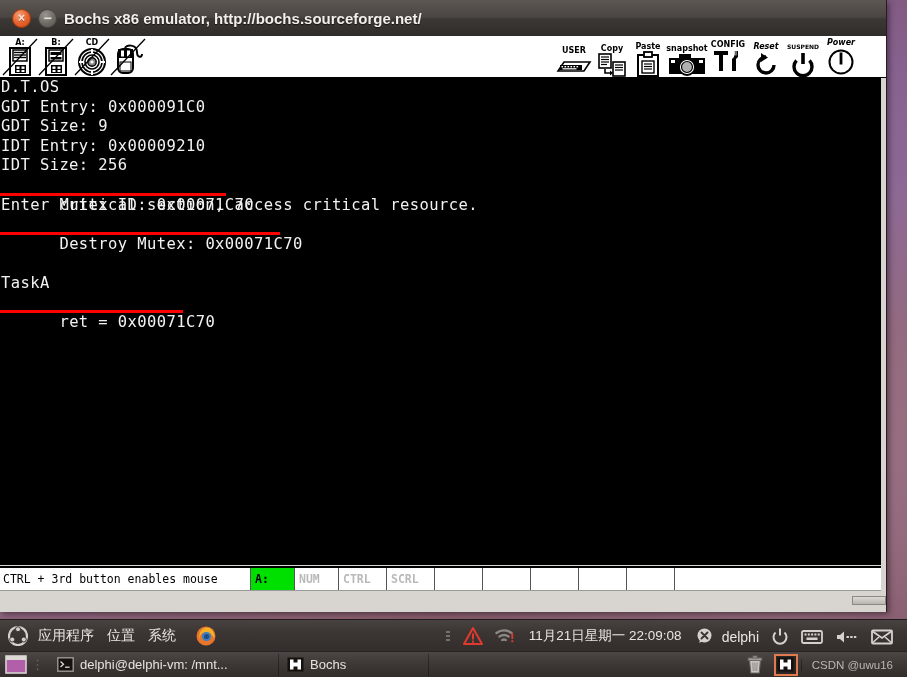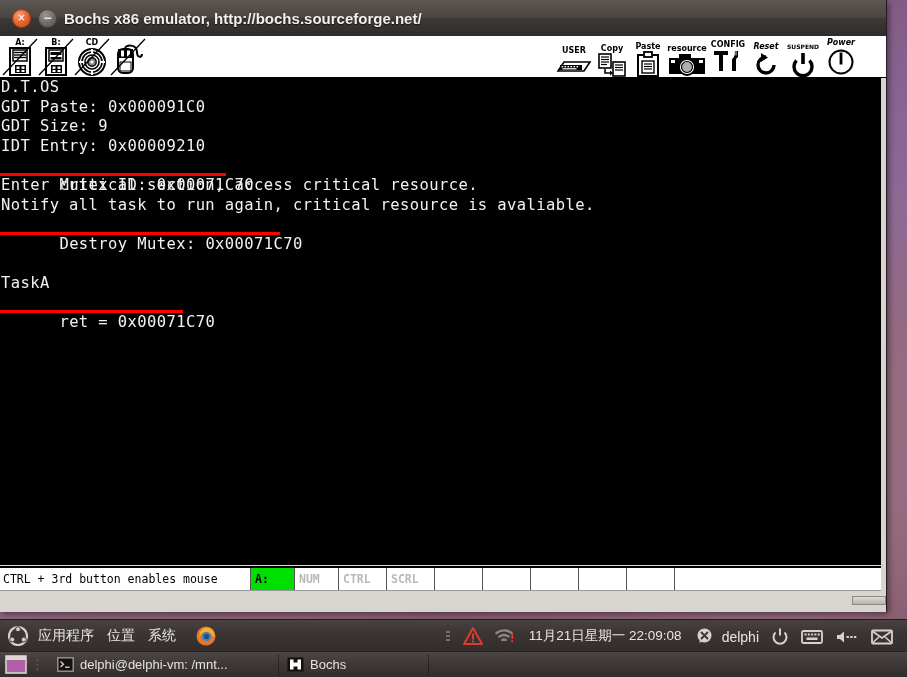--- a/index.html
+++ b/index.html
@@ -287,21 +287,21 @@
           <rect x="3" y="4" width="20" height="21" fill="#fff" stroke="#000" stroke-width="2"></rect>
           <rect x="9" y="1" width="8" height="5" fill="#fff" stroke="#000" stroke-width="1.8"></rect>
           <rect x="7" y="10" width="12" height="12" fill="#fff" stroke="#000" stroke-width="1.4"></rect>
           <line x1="9" y1="13" x2="17" y2="13" stroke="#000" stroke-width="1.2"></line>
           <line x1="9" y1="15.5" x2="17" y2="15.5" stroke="#000" stroke-width="1.2"></line>
           <line x1="9" y1="18" x2="17" y2="18" stroke="#000" stroke-width="1.2"></line>
         </svg>
       </div>
 
       <div class="tbtn" style="width:42px">
-        <span class="lbl">resource</span>
+        <span class="lbl">snapshot</span>
         <svg width="40" height="24" viewBox="0 0 40 24">
           <rect x="2" y="5" width="36" height="16" fill="#000"></rect>
           <rect x="12" y="1" width="12" height="5" fill="#000"></rect>
           <circle cx="20" cy="14" r="8" fill="#fff" stroke="#000" stroke-width="1.8"></circle>
           <circle cx="20" cy="14" r="5.5" fill="#b0b0b0" stroke="#000" stroke-width="1.2"></circle>
           <rect x="4" y="7" width="4" height="3" fill="#fff"></rect>
           <rect x="32" y="7" width="4" height="3" fill="#fff"></rect>
         </svg>
       </div>
 
@@ -335,29 +335,29 @@
         <svg width="30" height="30" viewBox="0 0 30 30">
           <circle cx="15" cy="15" r="11.5" fill="#fff" stroke="#000" stroke-width="2"></circle>
           <rect x="13.6" y="5.5" width="2.8" height="12" fill="#000"></rect>
         </svg>
       </div>
     </div>
   </div>
 
   <div id="vga">
     <div class="ln">D.T.OS</div>
-    <div class="ln">GDT Paste: 0x000091C0</div>
+    <div class="ln">GDT Entry: 0x000091C0</div>
     <div class="ln">GDT Size: 9</div>
     <div class="ln">IDT Entry: 0x00009210</div>
+    <div class="ln">IDT Size: 256</div>
     <div class="ln">
       <span>Mutex ID: 0x00071C70</span>
       <span class="uline" style="width:226px"></span>
     </div>
     <div class="ln">Enter critical section, access critical resource.</div>
-    <div class="ln">Notify all task to run again, critical resource is avaliable.</div>
     <div class="ln">
       <span>Destroy Mutex: 0x00071C70</span>
       <span class="uline" style="width:280px"></span>
     </div>
     <div class="ln blank">&nbsp;</div>
     <div class="ln blank">&nbsp;</div>
     <div class="ln">TaskA</div>
     <div class="ln">
       <span>ret = 0x00071C70</span>
       <span class="uline" style="width:183px"></span>
@@ -497,13 +497,32 @@
   <div class="tb-item" style="min-width:150px">
     <span class="ico">
       <svg width="17" height="15" viewBox="0 0 17 15">
         <rect x="0.5" y="0.5" width="16" height="14" fill="#14110f"></rect>
         <path d="M3 2.5 L6.5 2.5 L6.5 5.5 L10.5 5.5 L10.5 2.5 L14 2.5 L14 12.5 L10.5 12.5 L10.5 9.5 L6.5 9.5 L6.5 12.5 L3 12.5 Z" fill="#fff"></path>
       </svg>
     </span>
     <span>Bochs</span>
   </div>
 
+  <div id="tray-bottom">
+    <span class="tray-ico">
+      <svg width="20" height="20" viewBox="0 0 20 20">
+        <path d="M4.5 5 L15.5 5 L14.2 18 L5.8 18 Z" fill="#c9c4c0" stroke="#6b6663" stroke-width="1.1"></path>
+        <rect x="3.2" y="3" width="13.6" height="2.4" fill="#a9a4a0" stroke="#6b6663" stroke-width="1"></rect>
+        <rect x="8" y="1" width="4" height="2" fill="#a9a4a0" stroke="#6b6663" stroke-width="1"></rect>
+        <line x1="7.8" y1="7.5" x2="8.3" y2="16" stroke="#8e8986" stroke-width="1"></line>
+        <line x1="10" y1="7.5" x2="10" y2="16" stroke="#8e8986" stroke-width="1"></line>
+        <line x1="12.2" y1="7.5" x2="11.7" y2="16" stroke="#8e8986" stroke-width="1"></line>
+      </svg>
+    </span>
+    <span class="bochs-tray">
+      <svg width="17" height="15" viewBox="0 0 17 15">
+        <rect x="0.5" y="0.5" width="16" height="14" fill="#14110f"></rect>
+        <path d="M3 2.5 L6.5 2.5 L6.5 5.5 L10.5 5.5 L10.5 2.5 L14 2.5 L14 12.5 L10.5 12.5 L10.5 9.5 L6.5 9.5 L6.5 12.5 L3 12.5 Z" fill="#fff"></path>
+      </svg>
+    </span>
+    <span id="watermark">CSDN @uwu16</span>
+  </div>
 </div>
 
 </body></html>

